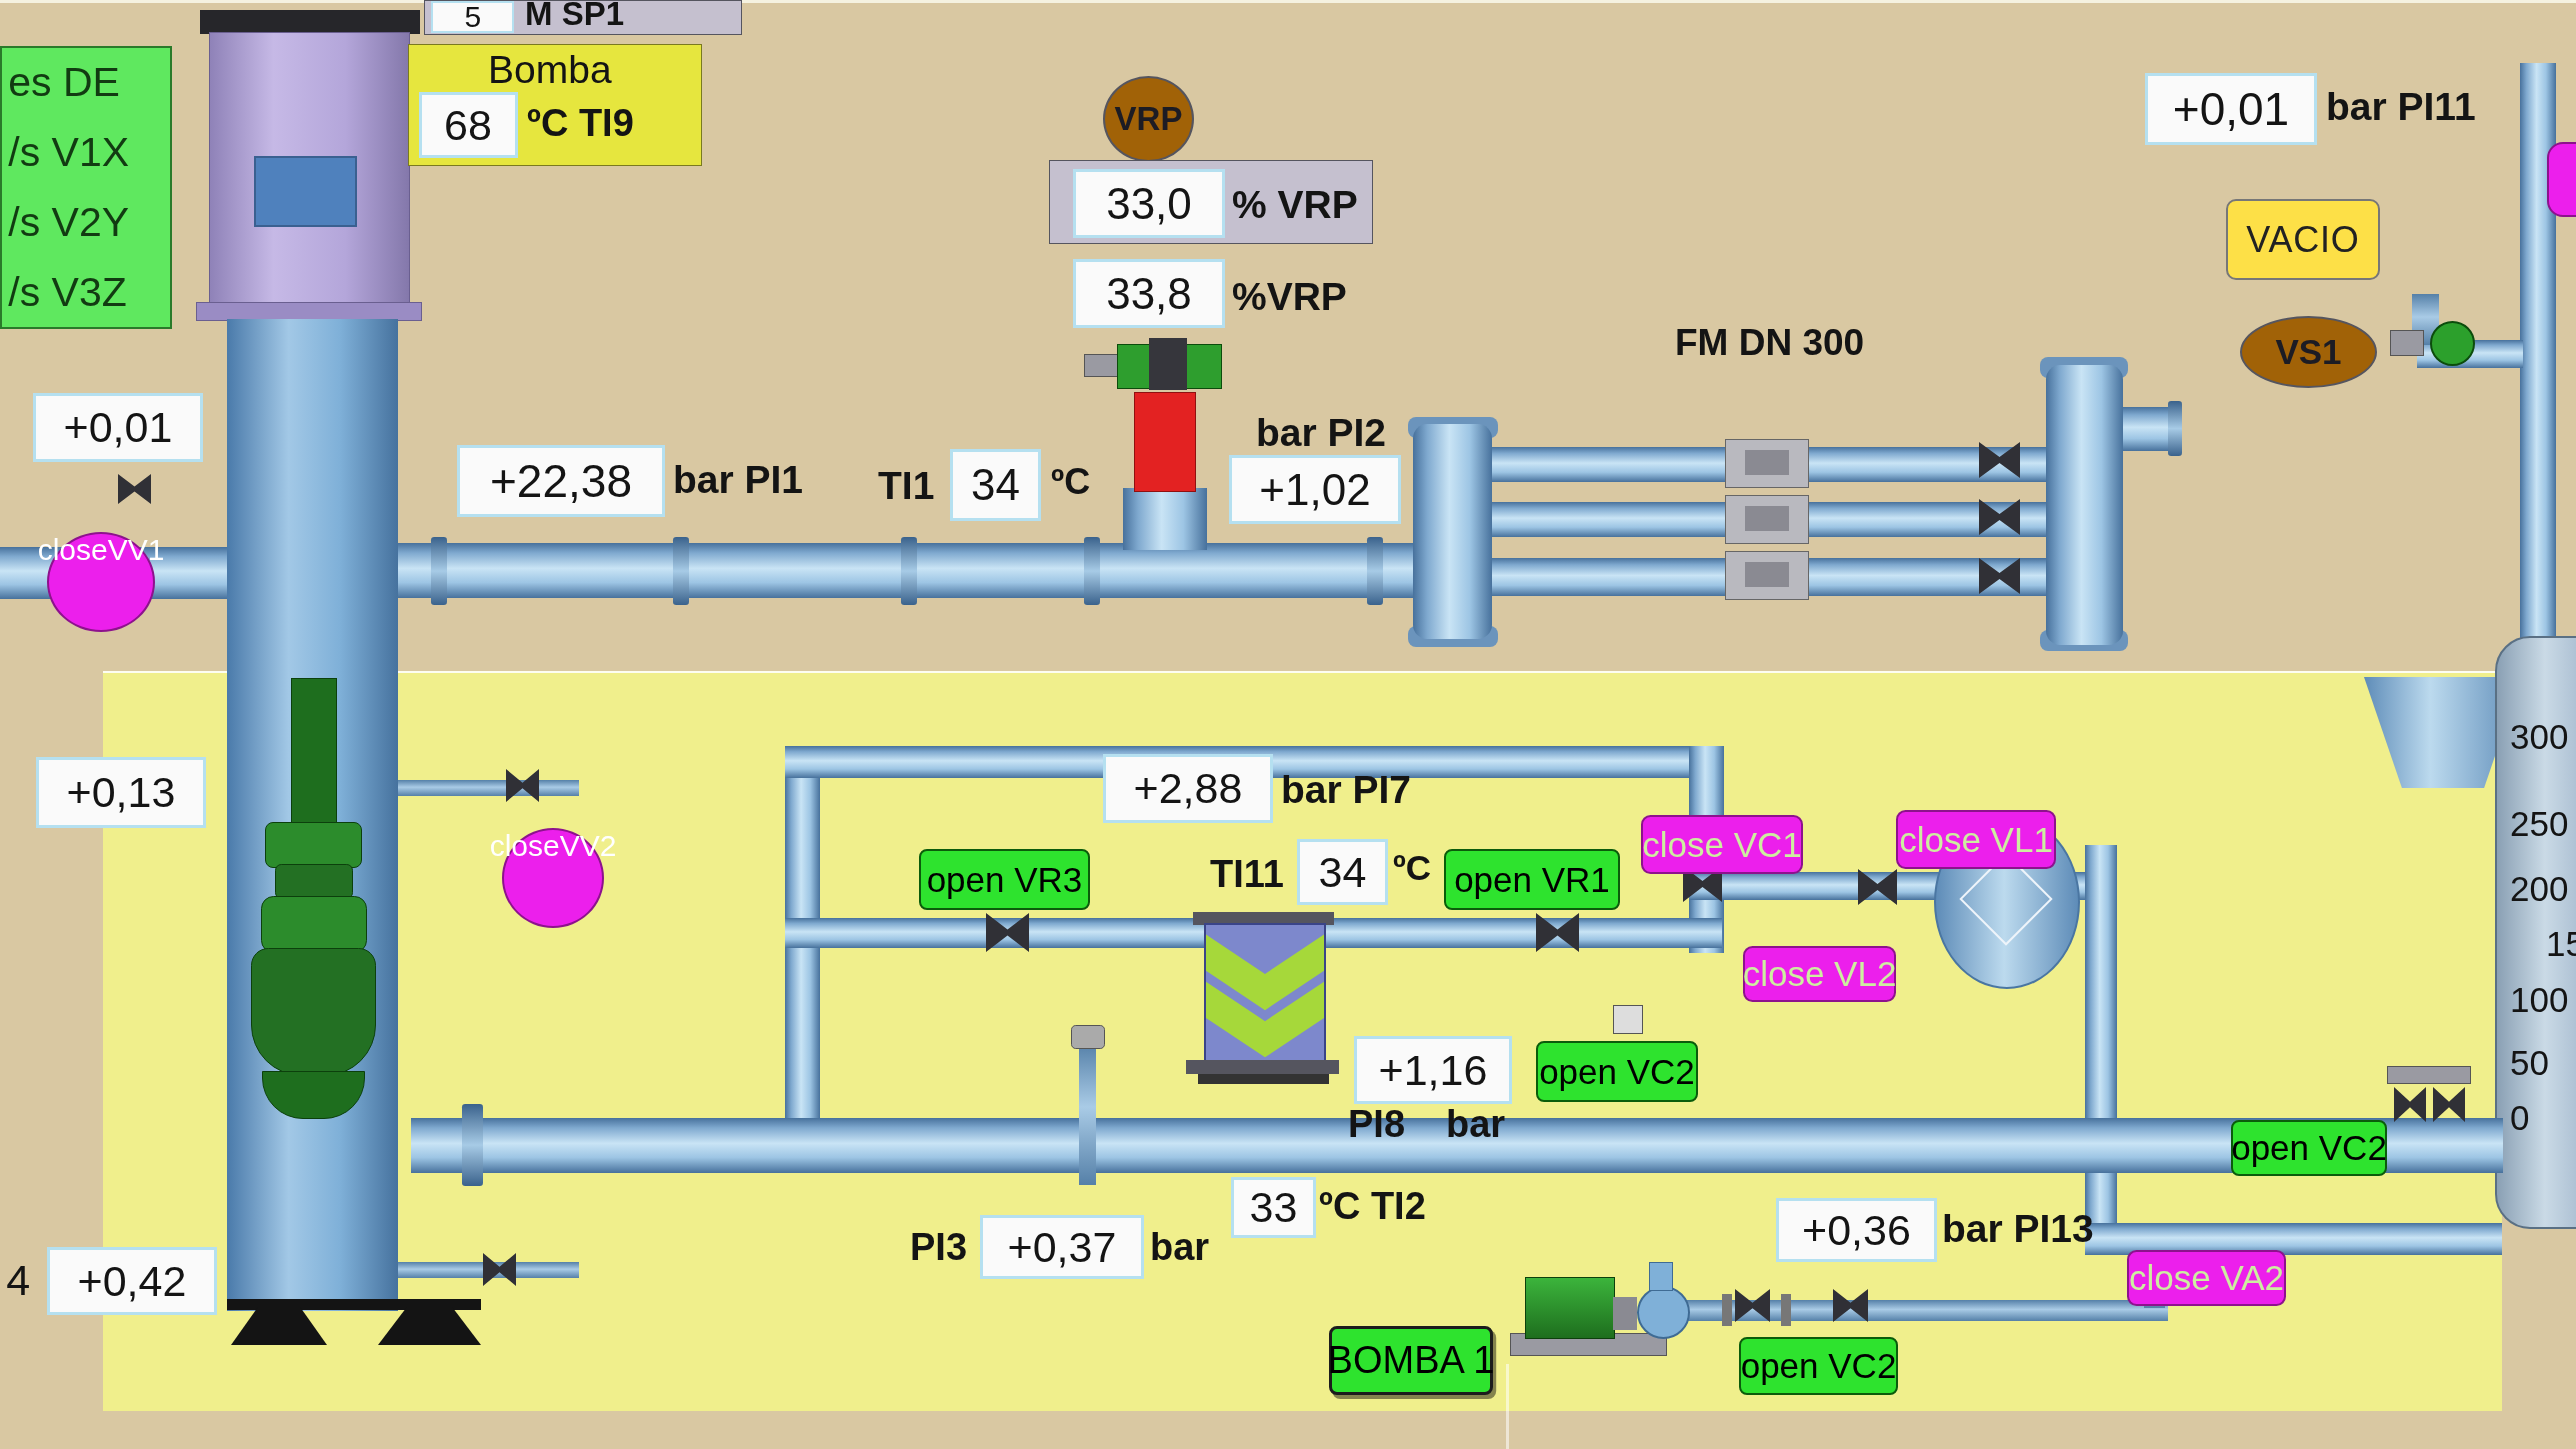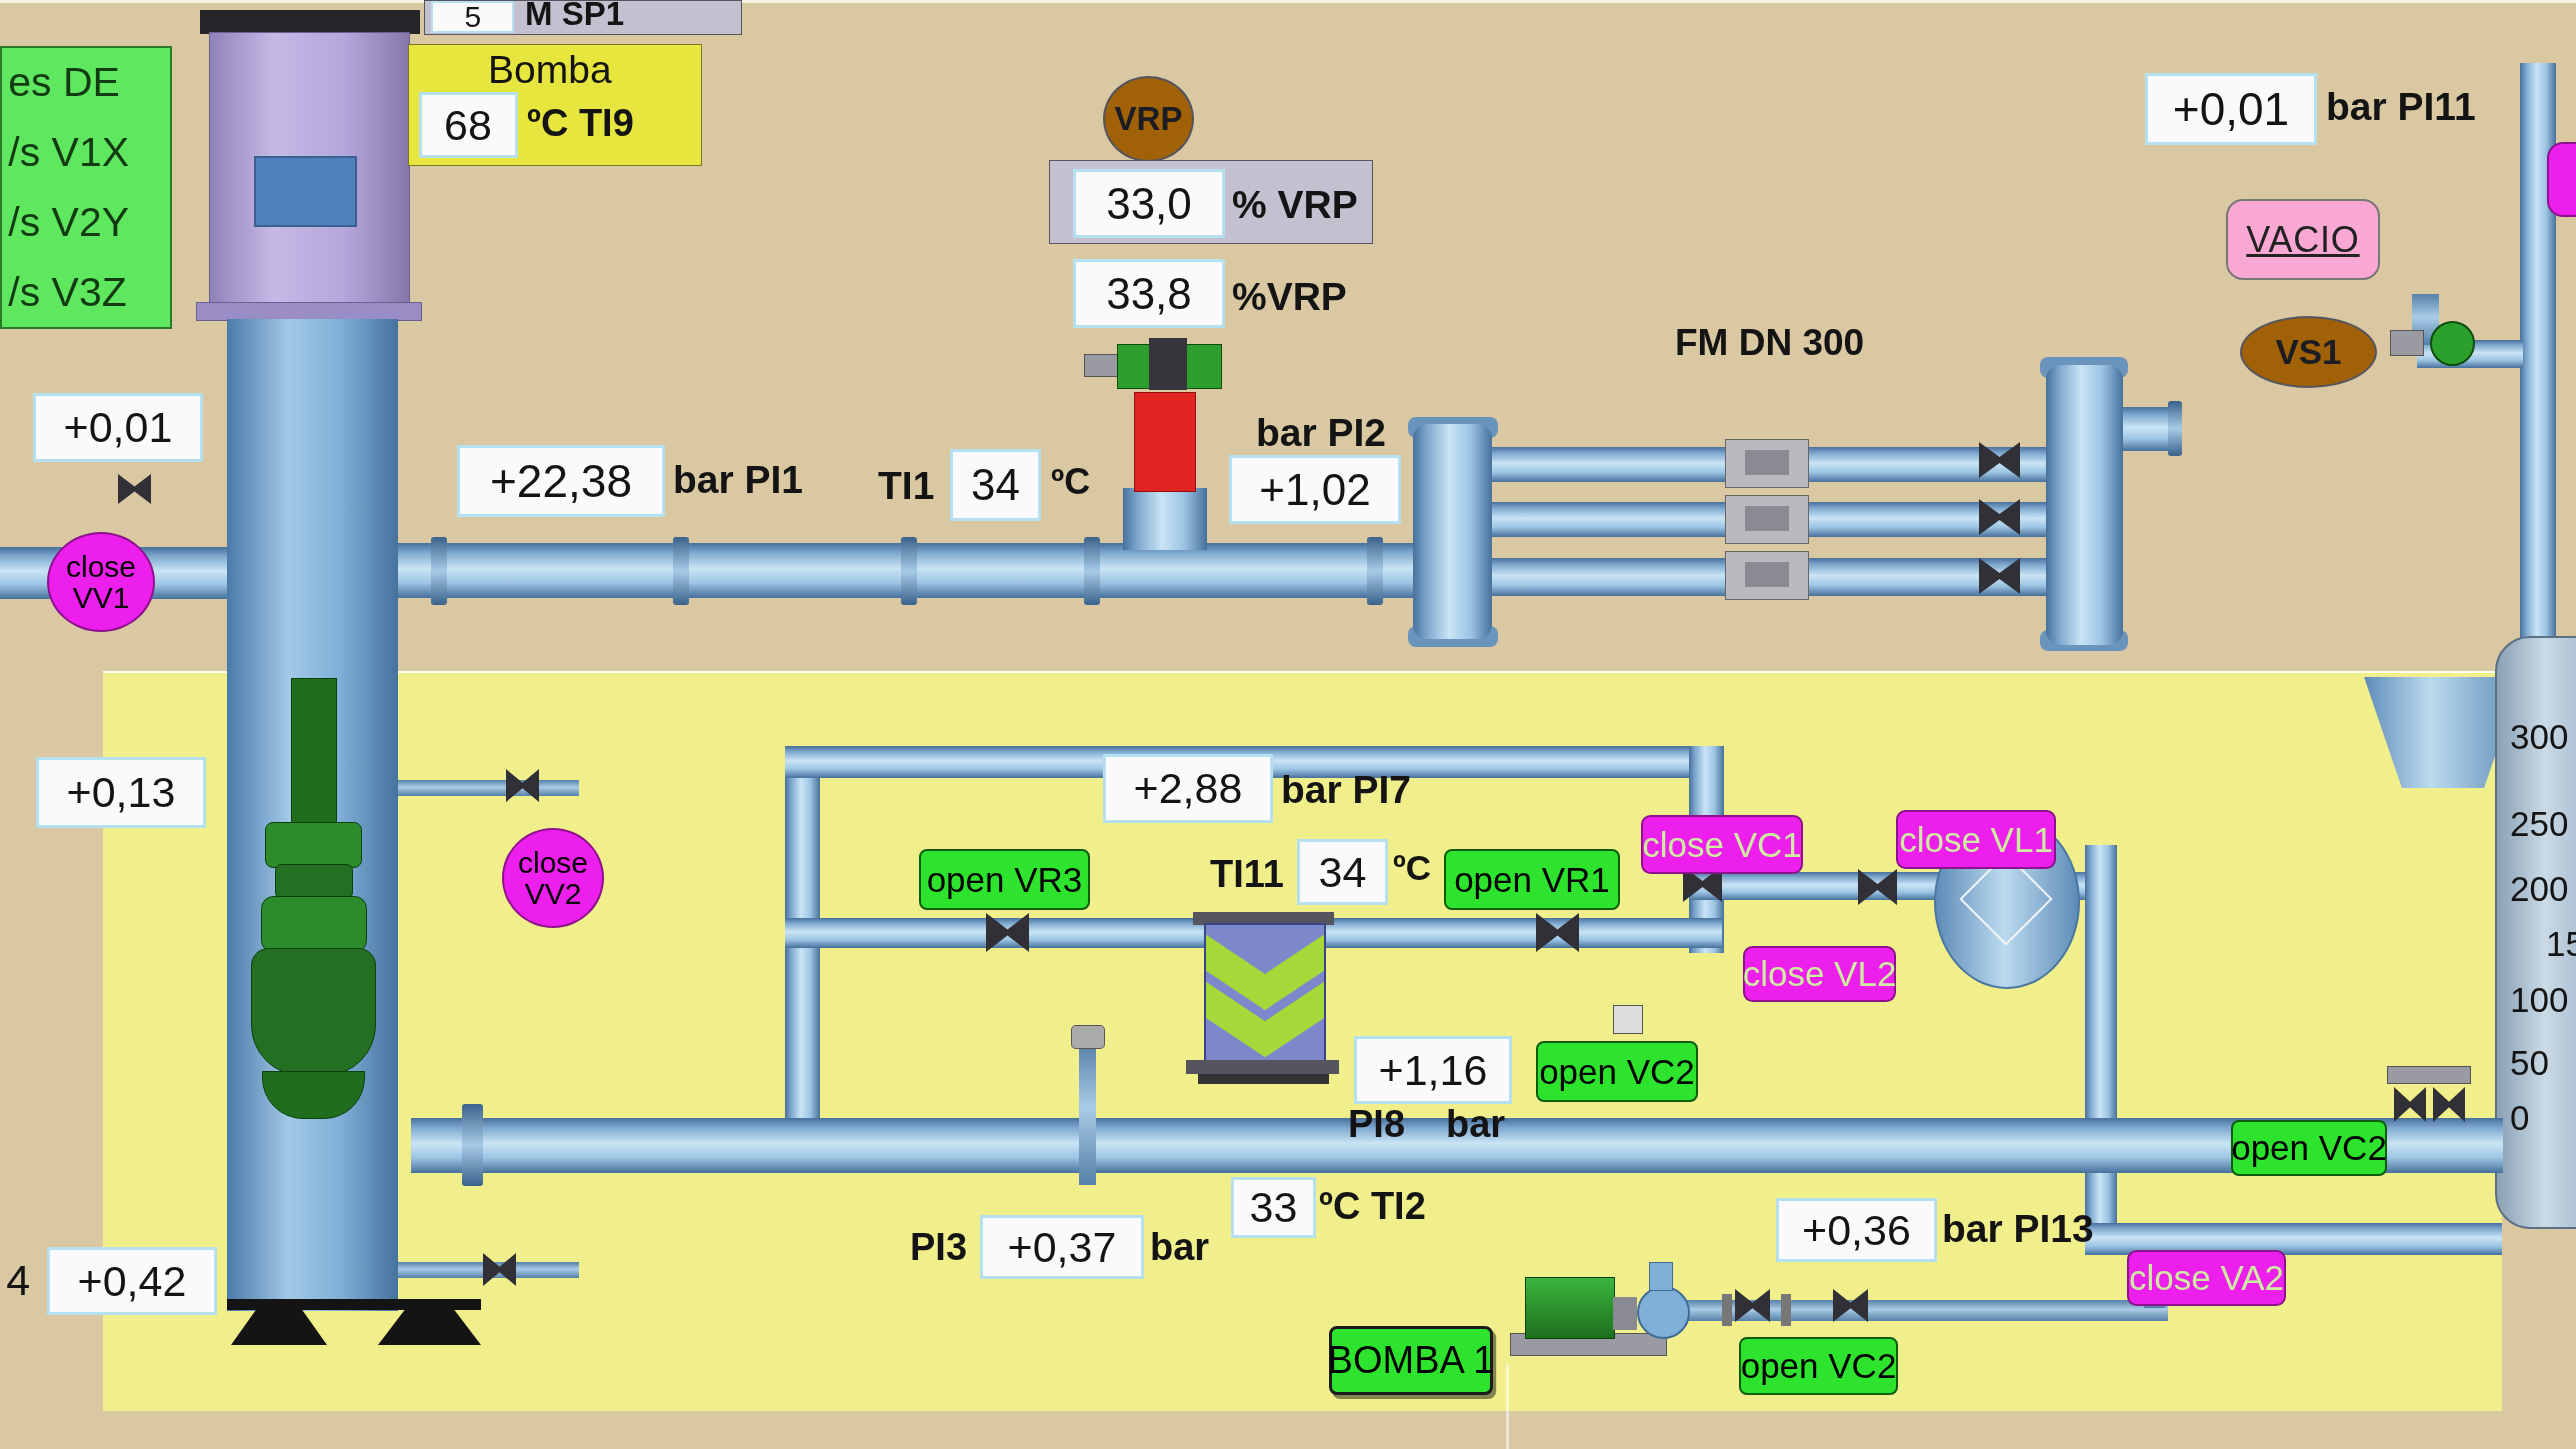--- a/index.html
+++ b/index.html
@@ -18,22 +18,22 @@
   .cap{background:#6b94bc;border-radius:8px;}
   .valve-sym{clip-path:polygon(0 0,50% 42%,100% 0,100% 100%,50% 58%,0 100%);background:#303036;}
   
   .vbox{background:#fafafa;border:3.2px solid #b5e0f0;display:flex;align-items:center;justify-content:center;
         font-size:43px;font-weight:500;color:#141414;white-space:nowrap;}
   .lbl{font-size:39px;font-weight:600;color:#141414;white-space:nowrap;}
   .btn-g{background:#2ee32e;border:2.4px solid #0b5c0b;border-radius:8px;color:#000000;
          font-size:35px;display:flex;align-items:center;justify-content:center;white-space:nowrap;}
   .btn-m{background:#ec1fec;border:2.4px solid #8d128d;border-radius:9.5px;color:#cdeea0;
          font-size:35px;display:flex;align-items:center;justify-content:center;white-space:nowrap;}
-  .circ-m{background:#ec1fec;border:2.4px solid #8d128d;border-radius:50%;color:#000000;
-          font-size:30px;line-height:1.05;display:flex;flex-direction:column;align-items:center;justify-content:center;}
+  .circ-m{background:#ec1fec;border:2.4px solid #8d128d;border-radius:50%;color:#ffffff;
+          font-size:30px;line-height:1.05;display:flex;flex-direction:row;justify-content:center;}
   .circ-gray{background:#a16207;border:2.4px solid #55555f;border-radius:50%;color:#1c1c24;
              display:flex;align-items:center;justify-content:center;}
   .gray-panel{background:#c5c0cf;border:1.6px solid #55555f;}
 </style>
 </head>
 <body>
 
 <div id="stage">
 
   <div class="abs" style="left:0;top:845;width:2576px;height:3.2px;background:#f5f2e0;"></div>
@@ -198,22 +198,22 @@
   <div class="abs lbl" style="left:1232px;top:275px;">%VRP</div>
 
   <div class="abs lbl" style="left:1256px;top:411px;">bar PI2</div>
   <div class="abs vbox" style="left:1229px;top:455px;width:166px;height:63px;font-size:44px;">+1,02</div>
 
   <div class="abs lbl" style="left:1675px;top:322px;font-size:37px;">FM DN 300</div>
 
   <div class="abs vbox" style="left:2145px;top:73px;width:166px;height:66px;font-size:46px;">+0,01</div>
   <div class="abs lbl" style="left:2326px;top:85px;">bar PI11</div>
 
-  <div class="abs" style="left:2226px;top:199px;width:150px;height:77px;background:#f9a8d4;border:2.4px solid #777;border-radius:17px;
-              display:flex;align-items:center;justify-content:center;font-size:36px;color:#222;letter-spacing:0.8px;text-decoration:underline;">VACIO</div>
+  <div class="abs" style="left:2226px;top:199px;width:150px;height:77px;background:#fde047;border:2.4px solid #777;border-radius:10px;
+              display:flex;align-items:center;justify-content:center;font-size:36px;color:#222;letter-spacing:0.8px;">VACIO</div>
   <div class="abs circ-gray" style="left:2240px;top:316px;width:133px;height:68px;font-size:35px;font-weight:600;">VS1</div>
   <div class="abs" style="left:2547px;top:142px;width:47px;height:71px;background:#ec1fec;border:2.4px solid #8d128d;border-radius:16px 0 0 16px;"></div>
 
   <div class="abs vbox" style="left:36px;top:757px;width:164px;height:65px;">+0,13</div>
 
   <div class="abs circ-m" style="left:502px;top:828px;width:98px;height:96px;">
     <span>close</span>
     <span>VV2</span>
   </div>
 

